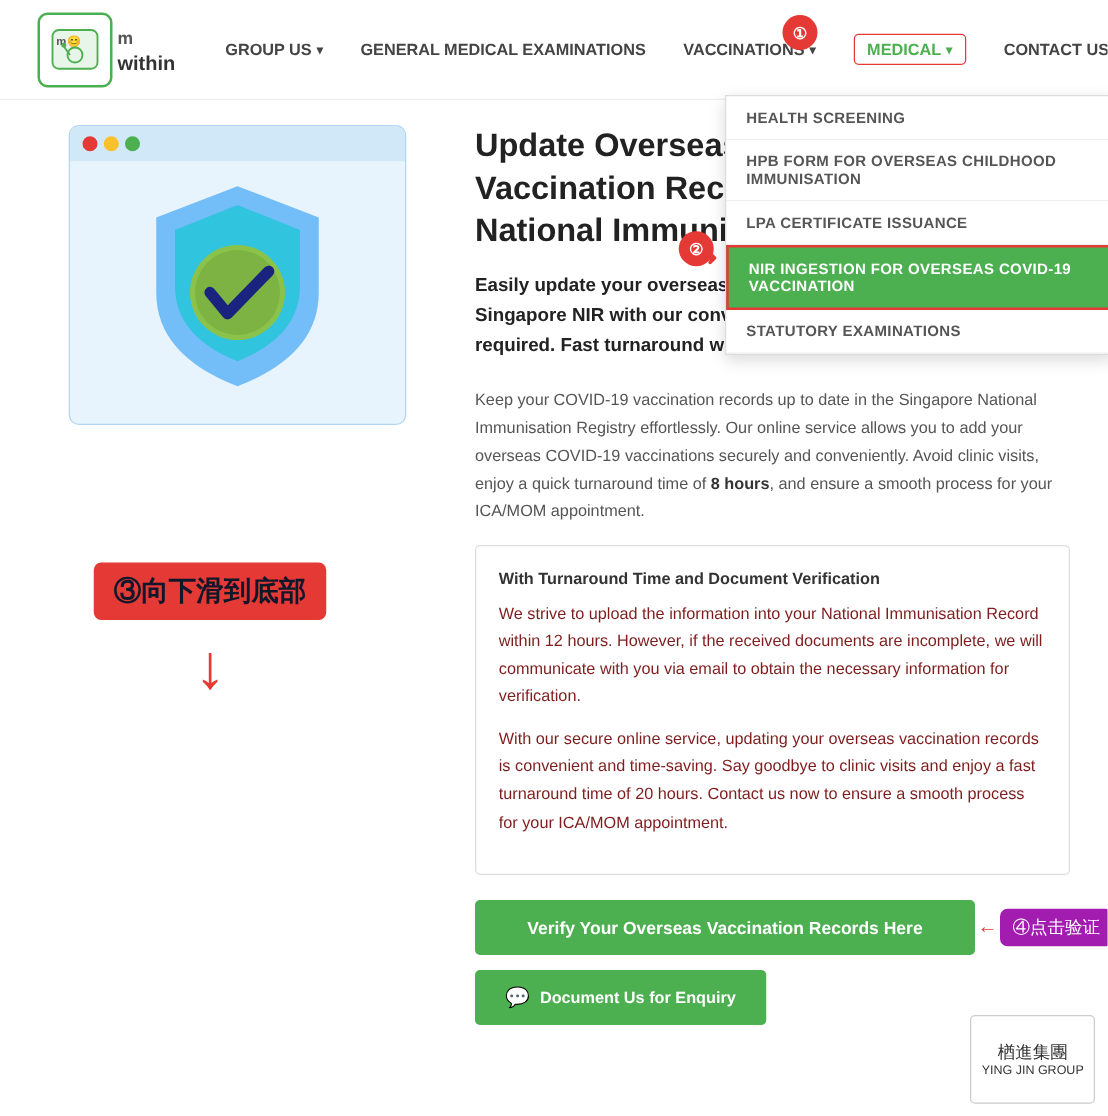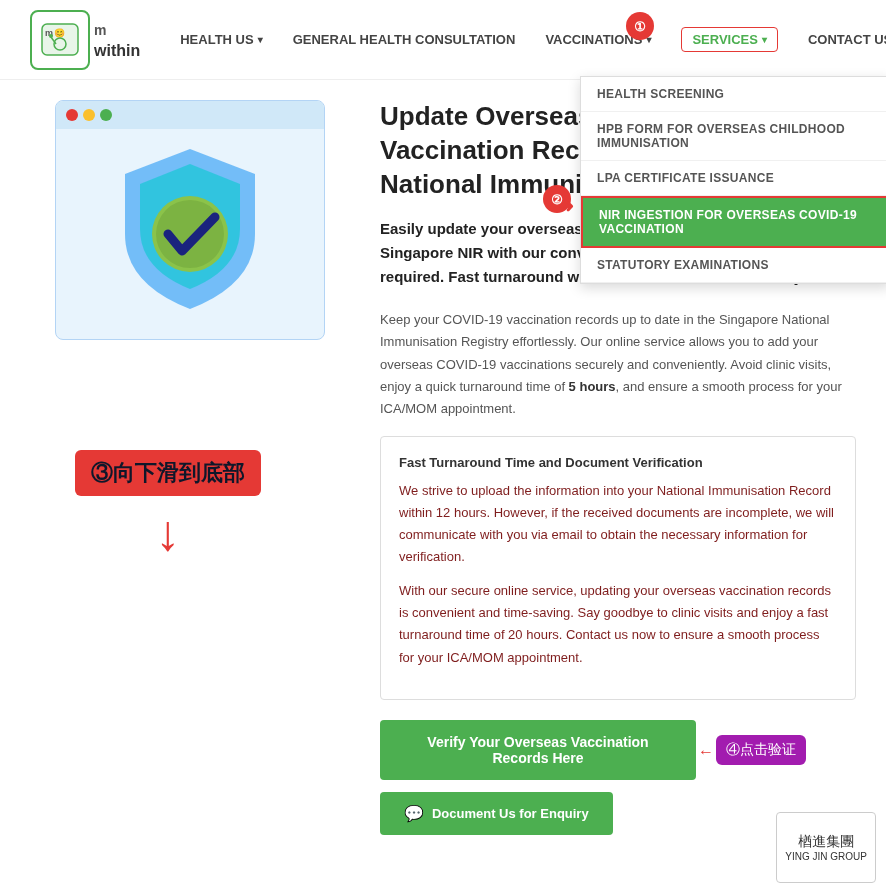--- a/index.html
+++ b/index.html
@@ -225,21 +225,21 @@
     }
     .btn-verify {
       background: #4caf50;
       color: #fff;
       border: none;
       padding: 14px 30px;
       font-size: 14px;
       font-weight: bold;
       border-radius: 4px;
       cursor: pointer;
-      width: 316px;
+      width: 400px;
       text-align: center;
       position: relative;
     }
     .btn-whatsapp {
       background: #4caf50;
       color: #fff;
       border: none;
       padding: 12px 24px;
       font-size: 13px;
       font-weight: 600;
@@ -303,32 +303,32 @@
       </svg>
     </div>
     <span class="logo-text">
       <span style="font-size:14px;color:#555;">m</span><br>
       <span style="font-size:16px;font-weight:bold;color:#333;">within</span>
     </span>
   </div>
 
   <div class="nav-links">
     <a class="nav-item">
-      <span>HEALTH US</span>
+      <span>GROUP US</span>
       <span class="nav-chevron">▾</span>
     </a>
     <a class="nav-item">
-      <span>GENERAL HEALTH CONSULTATION</span>
+      <span>GENERAL MEDICAL EXAMINATIONS</span>
     </a>
     <a class="nav-item">
       <span>VACCINATIONS</span>
       <span class="nav-chevron">▾</span>
     </a>
     <a class="nav-item active">
-      <span>SERVICES</span>
+      <span>MEDICAL</span>
       <span class="nav-chevron">▾</span>
     </a>
     <a class="nav-item">
       <span>CONTACT US</span>
     </a>
   </div>
 
   <div class="step-circle step1-pos">①</div>
 </nav>
 
@@ -375,25 +375,25 @@
         <div style="color:#e53935;font-size:50px;text-align:center;line-height:1.1;">↓</div>
       </div>
     </div>
   </div>
 
   <div class="right-panel">
     <h1 class="page-title">Update Overseas COVID-19 Vaccination Records in Singapore National Immunisation Registry</h1>
     <p class="subtitle-bold">Easily update your overseas COVID-19 vaccination records in the Singapore NIR with our convenient online service. No clinic visit required. Fast turnaround within 12 hours @ S$27 nett only</p>
 
     <p class="body-text">
-      Keep your COVID-19 vaccination records up to date in the Singapore National Immunisation Registry effortlessly. Our online service allows you to add your overseas COVID-19 vaccinations securely and conveniently. Avoid clinic visits, enjoy a quick turnaround time of <strong>5 hours</strong>, and ensure a smooth process for your ICA/MOM appointment.
+      Keep your COVID-19 vaccination records up to date in the Singapore National Immunisation Registry effortlessly. Our online service allows you to add your overseas COVID-19 vaccinations securely and conveniently. Avoid clinic visits, enjoy a quick turnaround time of <strong>8 hours</strong>, and ensure a smooth process for your ICA/MOM appointment.
     </p>
 
     <div class="info-section">
-      <div class="info-section-title">Fast Turnaround Time and Document Verification</div>
+      <div class="info-section-title">With Turnaround Time and Document Verification</div>
       <p class="info-section-text">We strive to upload the information into your National Immunisation Record within 12 hours. However, if the received documents are incomplete, we will communicate with you via email to obtain the necessary information for verification.</p>
       <p class="info-section-text">With our secure online service, updating your overseas vaccination records is convenient and time-saving. Say goodbye to clinic visits and enjoy a fast turnaround time of 20 hours. Contact us now to ensure a smooth process for your ICA/MOM appointment.</p>
     </div>
 
     <div class="btn-area">
       <div style="position:relative;display:inline-block;">
         <button class="btn-verify">Verify Your Overseas Vaccination Records Here</button>
         <div class="step4-label">④点击验证</div>
         
         <div style="position:absolute;right:-18px;top:50%;transform:translateY(-50%);color:#e53935;font-size:16px;">←</div>

